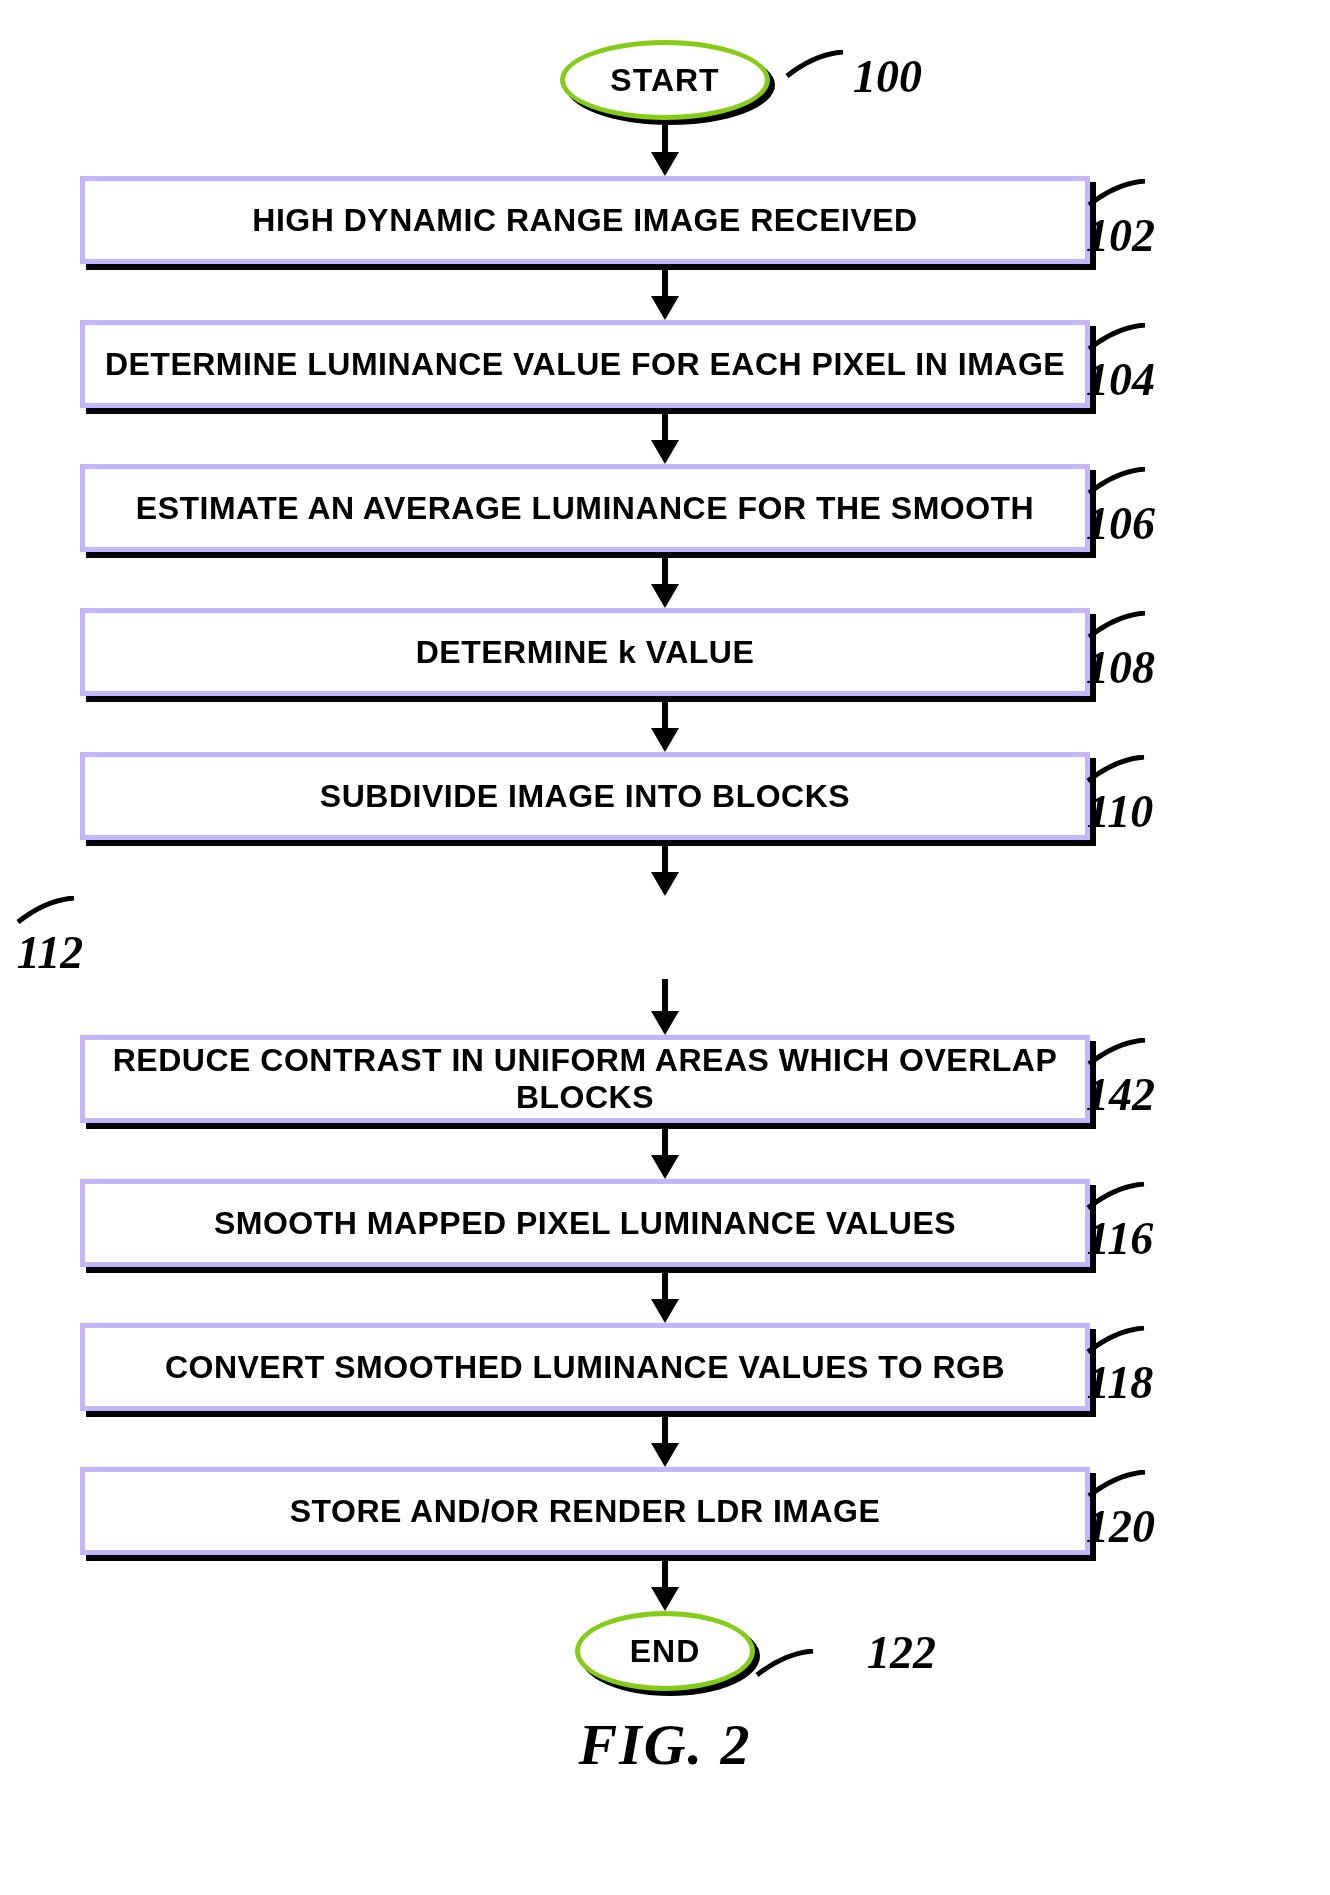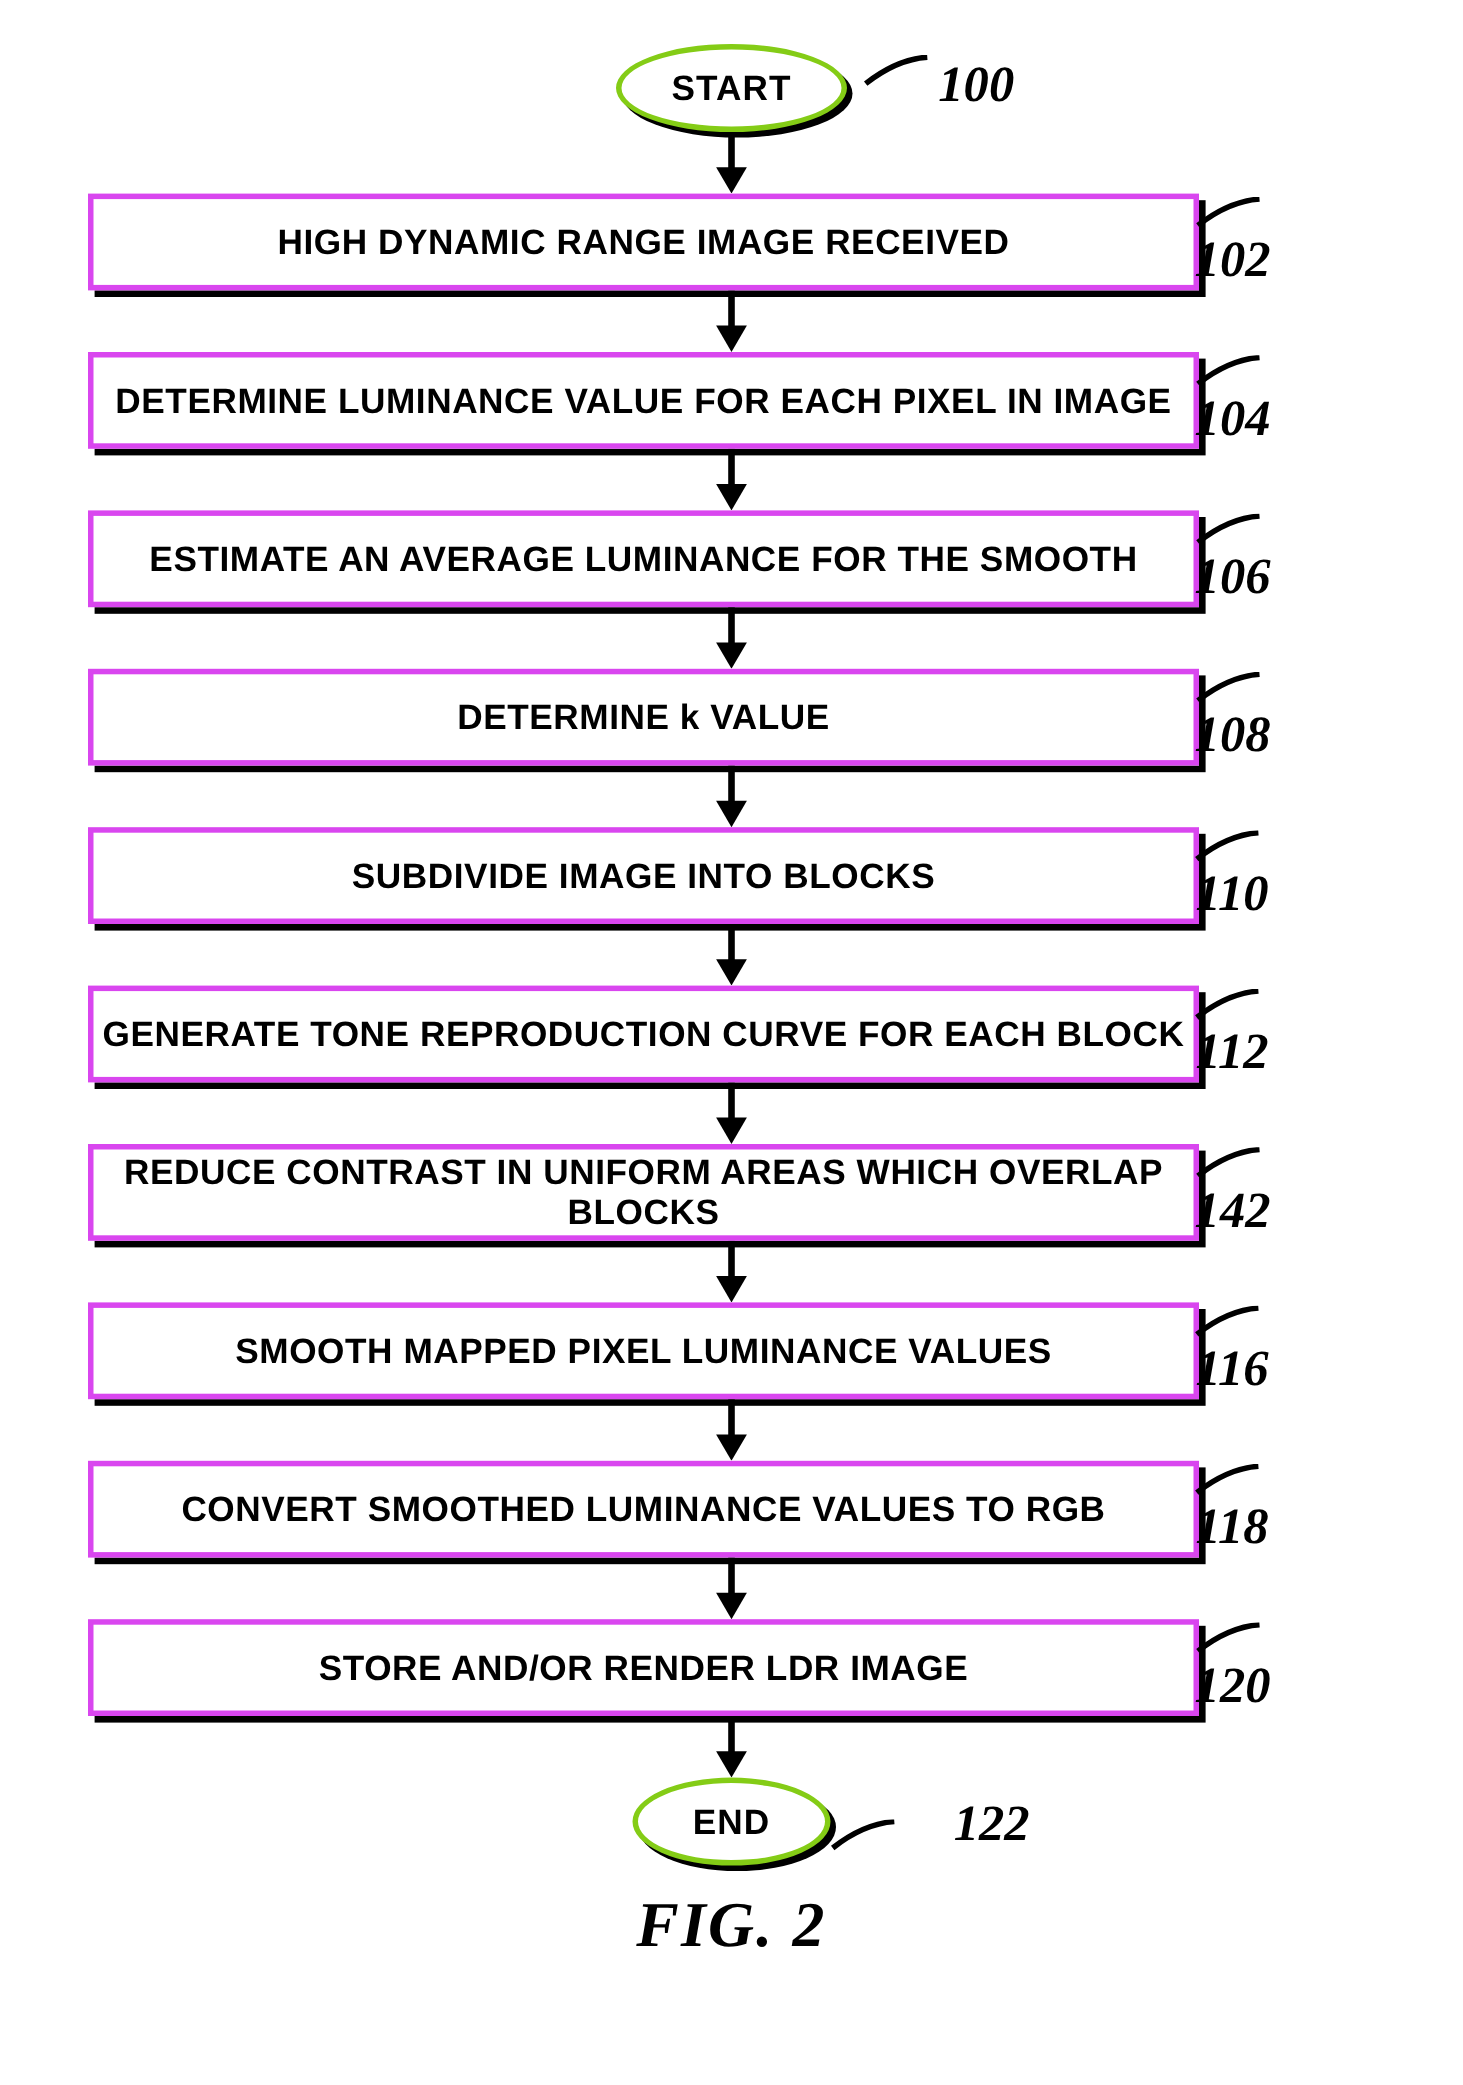--- a/index.html
+++ b/index.html
@@ -66,21 +66,21 @@
     margin-right: 8px;
   }
   .box-row {
     display: flex;
     align-items: center;
     width: 100%;
   }
   .box {
     flex: 0 0 1000px;
     margin-left: 60px;
-    border: 5px solid #d946ef;
+    border: 5px solid #c4b5fd;
     box-shadow: 6px 6px 0 0 #000;
     background: #fff;
     height: 78px;
     display: flex;
     align-items: center;
     justify-content: center;
     font-weight: 900;
     font-size: 32px;
     letter-spacing: 0.5px;
     text-align: center;
@@ -208,21 +208,20 @@
     </div>
   </div>
   <div class="arrow-wrap">
       <svg class="arrow-svg" viewBox="0 0 40 56">
         <line x1="20" y1="0" x2="20" y2="36" stroke="#000" stroke-width="6"></line>
         <polygon points="20,56 6,32 34,32" fill="#000"></polygon>
       </svg>
     </div>
 
   <div class="box-row">
-    <div class="box">GENERATE TONE REPRODUCTION CURVE FOR EACH BLOCK</div>
     <div class="box-label-wrap">
       <svg class="leader" viewBox="0 0 60 30">
           <path d="M2 26 Q 30 4 58 2" stroke="#000" stroke-width="5" fill="none"></path>
         </svg>
       <span class="ref-label">112</span>
     </div>
   </div>
   <div class="arrow-wrap">
       <svg class="arrow-svg" viewBox="0 0 40 56">
         <line x1="20" y1="0" x2="20" y2="36" stroke="#000" stroke-width="6"></line>

